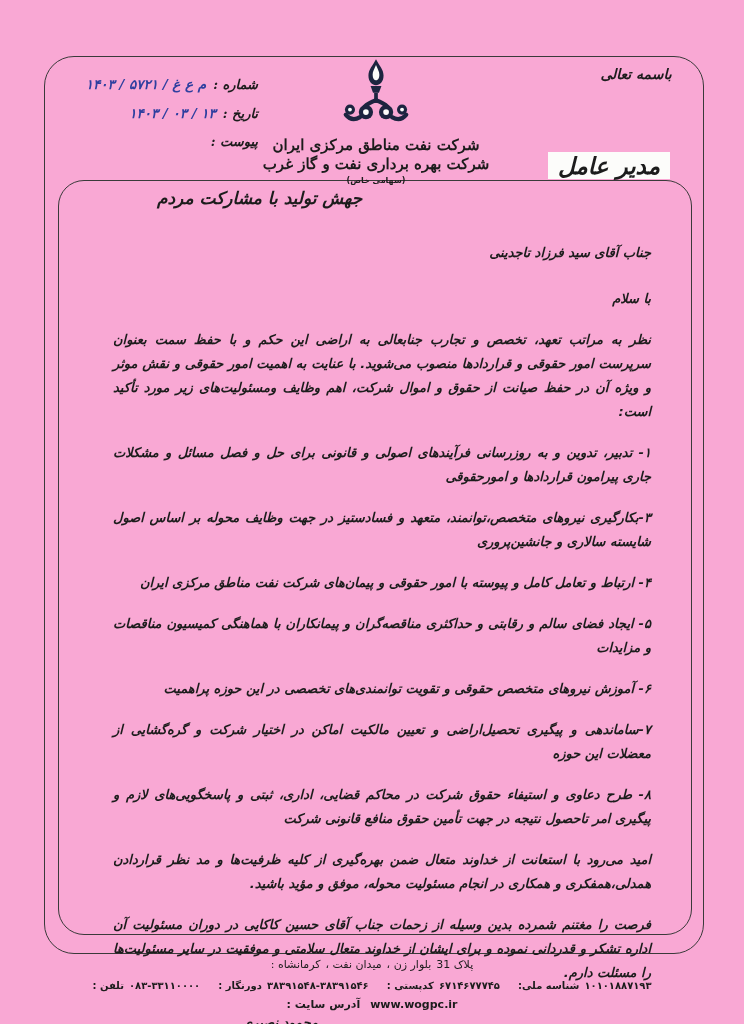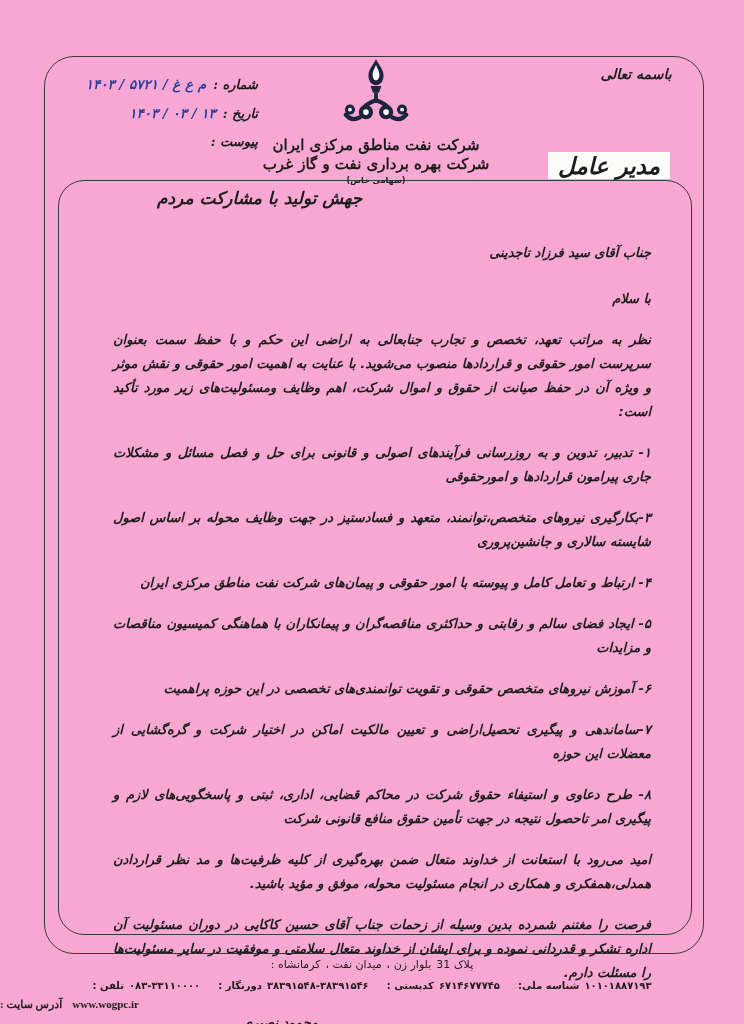--- a/index.html
+++ b/index.html
@@ -42,22 +42,22 @@
   .cc-item{margin-top:8px;margin-right:16px;font-size:12px;font-weight:600;
         display:flex;direction:rtl;align-items:center;gap:10px;text-align:right;}
   .check{font-size:16px;font-weight:700;display:inline-block;transform:rotate(-8deg) skewX(-8deg);}
   
   .footer{position:absolute;left:0;top:958px;width:744px;}
   .f-line1{display:flex;direction:ltr;justify-content:center;gap:5px;
         font-size:11px;font-weight:400;}
   .f-line2{margin-top:9px;display:flex;direction:ltr;justify-content:center;gap:18px;
         font-size:10px;font-weight:700;}
   .contact{display:flex;direction:ltr;gap:5px;align-items:baseline;}
-  .f-line3{margin-top:7px;display:flex;direction:ltr;justify-content:flex-start;gap:10px;
-        font-size:11px;align-items:baseline;font-family:Liberation Serif, serif;}
+  .f-line3{margin-top:7px;display:flex;direction:ltr;justify-content:center;gap:10px;
+        font-size:11px;align-items:baseline;}
   .site-label{letter-spacing:3px;font-weight:600;}
   .site-url{font-weight:800;}
   .num{white-space:nowrap;}
 </style>
 </head>
 <body>
 
 <div class="page">
 
   <div class="outer-frame"></div>

